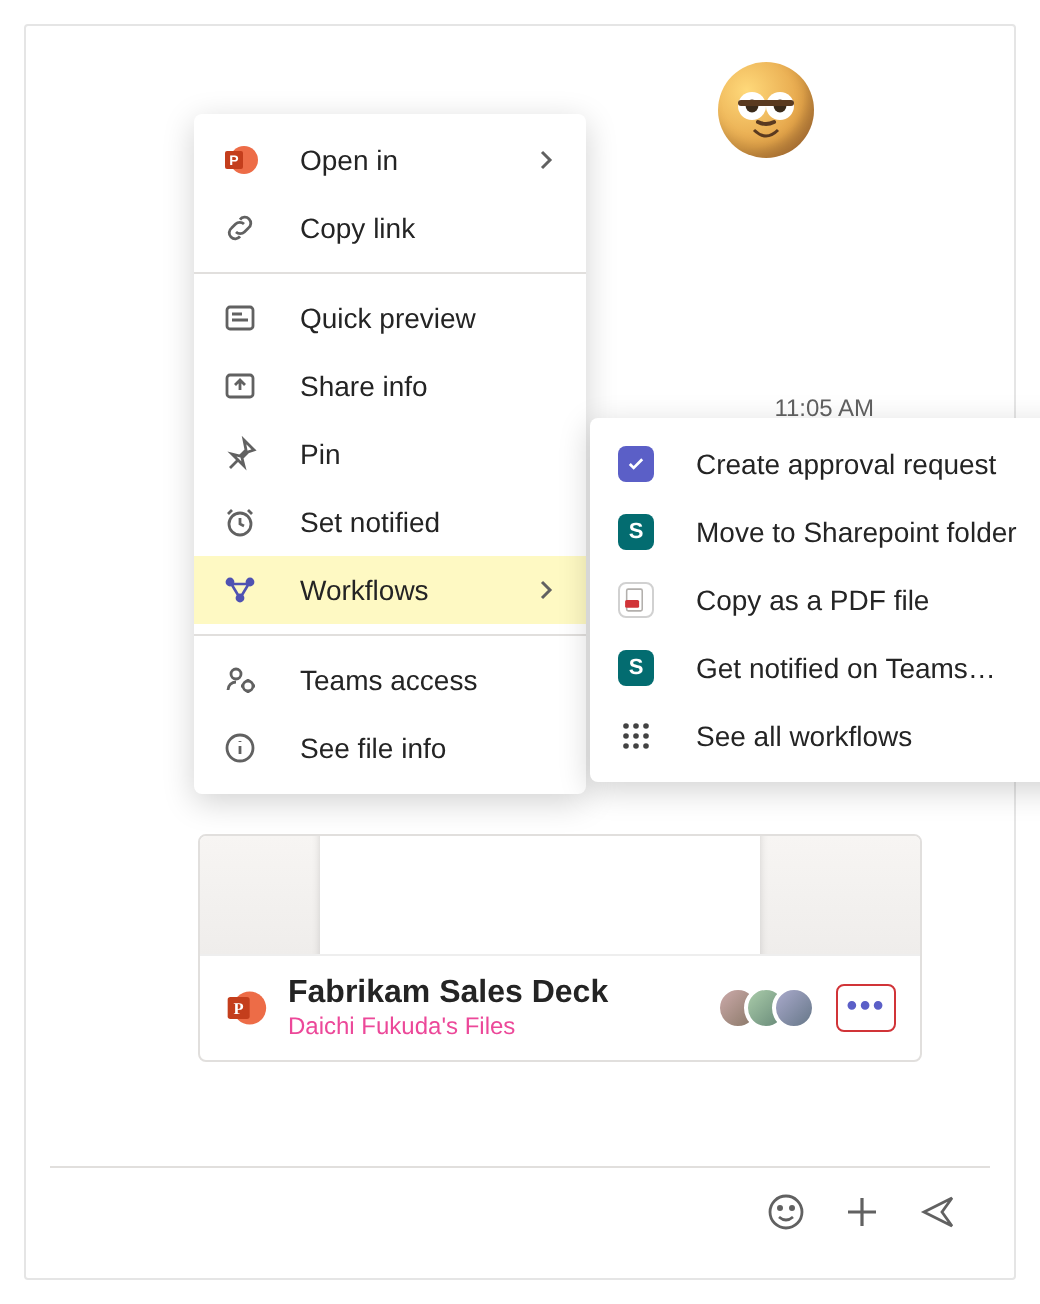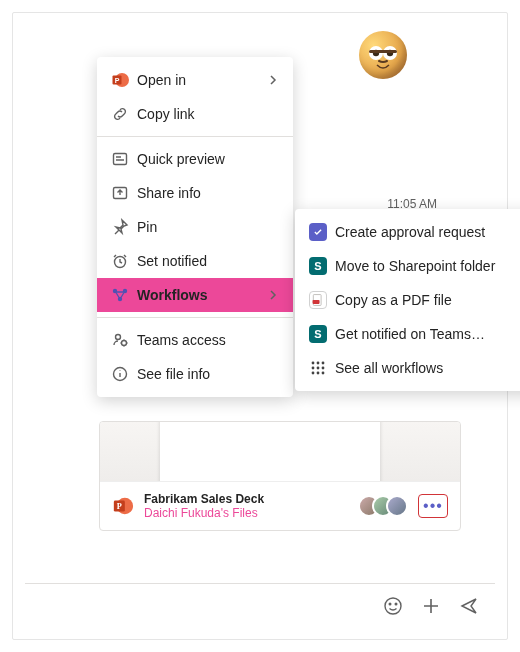--- a/index.html
+++ b/index.html
@@ -74,21 +74,21 @@
     line-height: 1.4;
   }
   .file-row {
     display: flex;
     align-items: center;
     padding: 10px 12px;
     gap: 10px;
   }
   .ppt-icon { width: 22px; height: 22px; flex: none; }
   .file-meta { flex: 1; min-width: 0; }
-  .file-title { font-weight: 600; font-size: 12px; }
+  .file-title { font-weight: 600; font-size: 16px; }
   .file-sub { font-size: 12px; color: #ec4899; }
   .face-stack { display:flex; }
   .face {
     width: 22px; height: 22px; border-radius: 50%;
     border: 2px solid #fff;
     margin-left: -8px;
     background: linear-gradient(135deg,#caa,#876);
   }
   .face:nth-child(2){background:linear-gradient(135deg,#aca,#687);}
   .face:nth-child(3){background:linear-gradient(135deg,#aac,#678);}
@@ -130,26 +130,26 @@
     top: 44px;
     width: 196px;
     background: #fff;
     border-radius: 4px;
     box-shadow: 0 4px 16px rgba(0,0,0,.18);
     padding: 6px 0;
   }
   .menu-item {
     display: flex;
     align-items: center;
-    gap: 8px;
+    gap: 21px;
     padding: 8px 14px;
     cursor: pointer;
     color: #242424;
   }
-  .menu-item.hover { background: #ec4899; font-weight: bold; }
+  .menu-item.hover { background: #fef9c3; }
   .menu-item .lab { flex:1; }
   .menu-item .chev { color:#616161; }
   .menu .sep { height:1px; background:#e1dfdd; margin:5px 0; }
   .mi-ico { width:18px; height:18px; color:#616161; flex:none; display:flex; align-items:center; justify-content:center;}
 
   
   .submenu {
     position: absolute;
     left: 282px;
     top: 196px;

